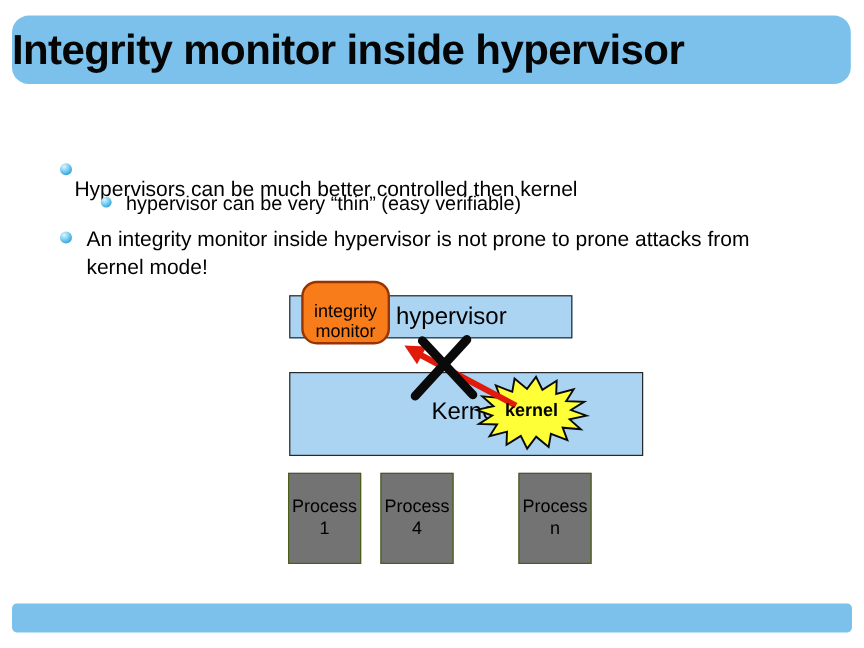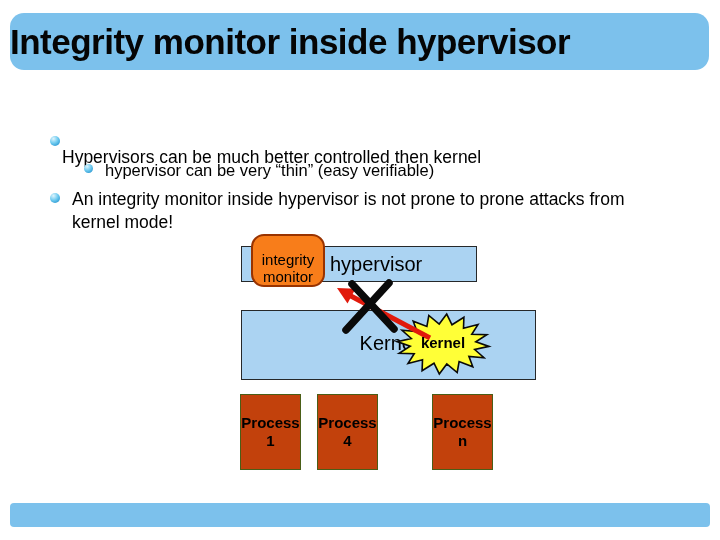--- a/index.html
+++ b/index.html
@@ -49,22 +49,22 @@
   #kernel-label{font-size:20px;margin-top:-4px;}
   #integrity-box{
     position:absolute;left:251px;top:234px;width:74px;height:53px;
     background:#f87d1a;border:2.5px solid #993300;border-radius:13px;
     box-sizing:border-box;
     display:flex;align-items:flex-end;justify-content:center;text-align:center;
   }
   #integrity-label{font-size:15px;line-height:17px;}
   .process-box{
     position:absolute;top:394px;width:61px;height:76px;
-    background:#c2410c;border:1.5px solid #4a5e17;box-sizing:border-box;
-    display:flex;align-items:center;justify-content:center;text-align:center;font-weight:bold;
+    background:#737373;border:1.5px solid #4a5e17;box-sizing:border-box;
+    display:flex;align-items:center;justify-content:center;text-align:center;
   }
   .process-label{font-size:15px;line-height:18px;}
   #process-1{left:240px;}
   #process-2{left:317px;}
   #process-n{left:432px;}
   
   #overlay{position:absolute;left:0;top:0;width:720px;height:540px;pointer-events:none;}
   #exploit-label-wrap{
     position:absolute;left:398px;top:334px;width:90px;text-align:center;
     font-size:15px;font-weight:bold;

